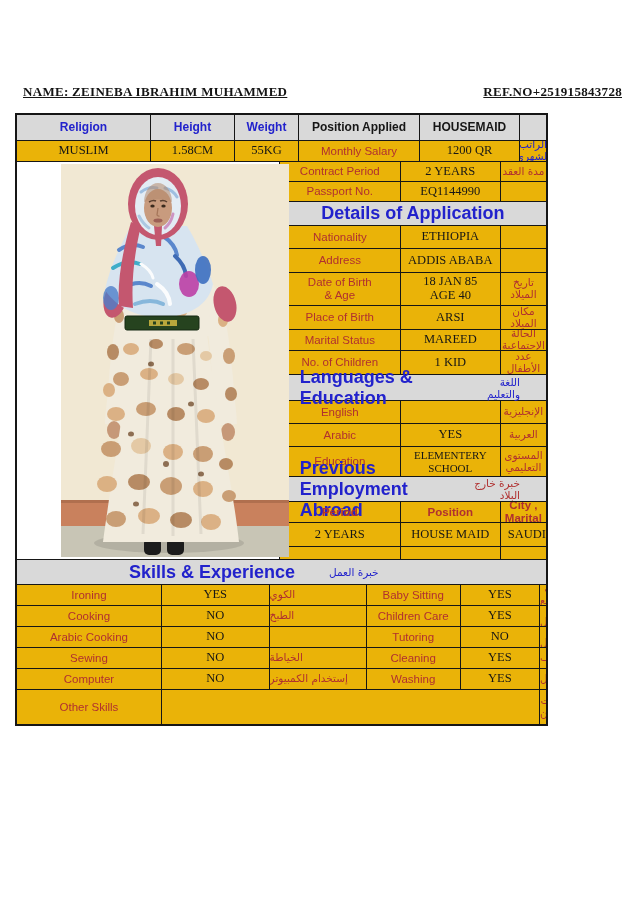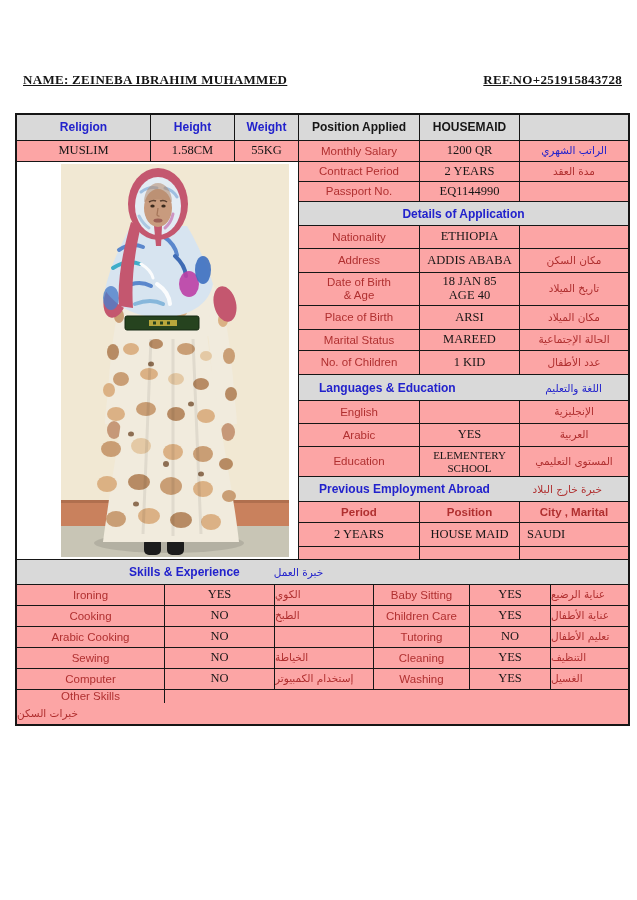--- a/index.html
+++ b/index.html
@@ -6,32 +6,32 @@
   html,body { background:#ffffff; }
   .page {
     position: relative;
     width: 637px; height: 900px;
     background: #ffffff;
     font-family: "Liberation Sans", sans-serif;
     overflow: hidden;
   }
   
   .topline {
-    position: absolute; top: 72px; left: 23px; width: 599px;
+    position: absolute; top: 84px; left: 23px; width: 599px;
     display: flex; justify-content: space-between; align-items: baseline;
   }
   .doc-heading {
     font-family: "Liberation Serif", serif;
     font-weight: bold; font-size: 13px; color: #151515;
     text-decoration: underline; letter-spacing: .3px; white-space: nowrap;
   }
   
   .doc {
-    position: absolute; left: 15px; top: 113px; width: 615px;
-    border: 2px solid #161616; background: #fca5a5;
+    position: absolute; left: 15px; top: 113px; width: 533px;
+    border: 2px solid #161616; background: #eab308;
   }
   .row { display: flex; border-bottom: 1px solid #161616; }
   .cell {
     display: flex; align-items: center; justify-content: center;
     border-right: 1px solid #161616; overflow: hidden;
     text-align: center; line-height: 1.1;
   }
   .cell.last { border-right: none; }
   .gray { background: #d9d9d9; }
   .blue  { color: #2222cc; font-weight: bold; font-size: 12px; }
@@ -53,32 +53,32 @@
   .photo-box { position:absolute; top:2px; left:44px; width:228px; bottom:2px; }
   .photo-box svg { width:100%; height:100%; display:block; }
   .info { flex: 1; display: flex; flex-direction: column; }
   .irow { display: flex; border-bottom: 1px solid #161616; }
   .irow.nb { border-bottom: none; }
   .ic1{width:121px}.ic2{width:100px}.ic3{flex:1}
   .two-line { flex-direction: column; justify-content: center; }
   .sec-hdr { display:flex; align-items:center; border-bottom:1px solid #161616; background:#d9d9d9; }
   .sec-center { justify-content: center; }
   .sec-split { justify-content: space-between; padding: 0 26px 0 20px; }
-  .sec-fs { font-size: 12px; }
+  .sec-fs { font-size: 18px; }
   .left-val { justify-content: flex-start; padding-left: 7px; }
   
   .skills-hdr {
     height: 26px; background:#d9d9d9; border-top:1px solid #161616; border-bottom:1px solid #161616;
     display:flex; align-items:center; padding-left:112px; gap:34px;
   }
   .srow { display:flex; border-bottom:1px solid #161616; height:21px; }
   .s1{width:148px}.s2{width:110px}.s3{width:99px}.s4{width:96px}.s5{width:81px}.s6{flex:1}
   .smid{width:386px}
   .ar-right { justify-content: flex-end; padding-right: 6px; }
-  .orow { display:flex; height:34px; border-bottom:none;flex-direction:column; }
+  .orow { display:flex; height:34px; border-bottom:none; }
 </style>
 </head>
 <body>
 
 <div class="page">
 
   <div class="topline">
     <span class="doc-heading">NAME: ZEINEBA IBRAHIM MUHAMMED</span>
     <span class="doc-heading">REF.NO+251915843728</span>
   </div>
@@ -246,21 +246,20 @@
         </div>
 
         <div class="irow" style="height:23px">
           <div class="cell ic1 red">Nationality</div>
           <div class="cell ic2 serif">ETHIOPIA</div>
         </div>
 
         <div class="irow" style="height:24px">
           <div class="cell ic1 red">Address</div>
           <div class="cell ic2 serif">ADDIS ABABA</div>
-          <div class="cell ic3 last ar ar-red">مكان السكن</div>
         </div>
 
         <div class="irow" style="height:33px">
           <div class="cell ic1 red two-line">
             <div>Date of Birth</div>
             <div>&amp; Age</div>
           </div>
           <div class="cell ic2 serif two-line">
             <div>18 JAN 85</div>
             <div>AGE 40</div>

